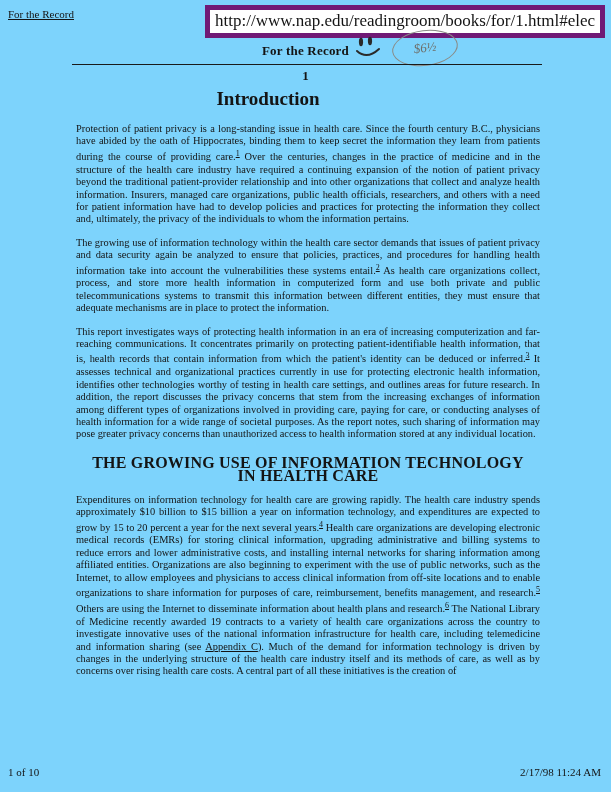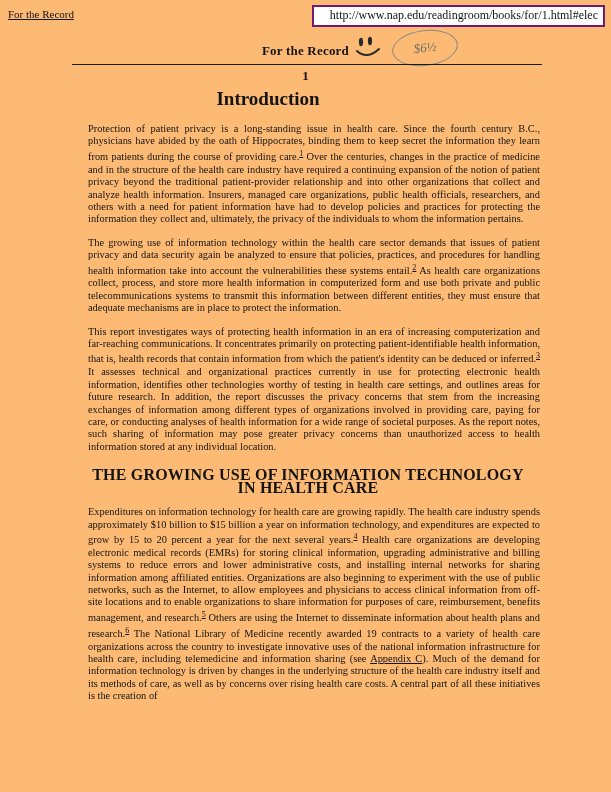--- a/index.html
+++ b/index.html
@@ -1,40 +1,40 @@
 <!DOCTYPE html>
 <html><head>
 <meta charset="utf-8">
 <style>
   html, body { margin: 0; padding: 0; background: #e8e8e6; }
   .sheet {
     position: relative;
     width: 611px;
     height: 792px;
     margin: 0 auto;
-    background: #fdba74;
+    background: #7dd3fc;
     font-family: "Liberation Serif", serif;
     color: #141414;
     overflow: hidden;
     box-shadow: 0 0 4px rgba(0,0,0,.3);
   }
   
   .print-header {
     position: absolute;
     top: 5px; left: 8px; right: 6px;
     display: flex;
     justify-content: space-between;
     align-items: flex-start;
     font-size: 11px;
   }
   .ph-title { text-decoration: underline; padding-top: 3px; }
   .ph-url {
-    border: 2px solid #701a75;
-    padding: 1px 5px 2px 16px;
-    font-size: 12px;
+    border: 5px solid #701a75;
+    padding: 1px 5px 2px 5px;
+    font-size: 17px;
     background: #fff;
   }
   
   .book-header {
     position: absolute;
     top: 41px; left: 0; width: 611px;
     text-align: center;
   }
   .book-title { font-weight: bold; font-size: 13px; letter-spacing: .2px; }
   .smiley {
@@ -73,21 +73,21 @@
     font-size: 19px;
     margin: 0;
   }
   .content {
     position: absolute;
     top: 123px; left: 76px; width: 464px;
     font-size: 10.4px;
     line-height: 12.4px;
     text-align: justify;
   }
-  .par { margin: 0 0 11px 12px; }
+  .par { margin: 0 0 11px 0; }
   .fn {
     font-size: 8px;
     text-decoration: underline;
     cursor: pointer;
     color: #141414;
   }
   .inline-link {
     text-decoration: underline;
     color: #141414;
     cursor: pointer;
@@ -149,14 +149,18 @@
 
     <div class="section-heading">
       <div>THE GROWING USE OF INFORMATION TECHNOLOGY</div>
       <div>IN HEALTH CARE</div>
     </div>
 
     <p class="par"><span>Expenditures on information technology for health care are growing rapidly. The health care industry spends approximately $10 billion to $15 billion a year on information technology, and expenditures are expected to grow by 15 to 20 percent a year for the next several years.</span><sup class="fn">4</sup><span> Health care organizations are developing electronic medical records (EMRs) for storing clinical information, upgrading administrative and billing systems to reduce errors and lower administrative costs, and installing internal networks for sharing information among affiliated entities. Organizations are also beginning to experiment with the use of public networks, such as the Internet, to allow employees and physicians to access clinical information from off-site locations and to enable organizations to share information for purposes of care, reimbursement, benefits management, and research.</span><sup class="fn">5</sup><span> Others are using the Internet to disseminate information about health plans and research.</span><sup class="fn">6</sup><span> The National Library of Medicine recently awarded 19 contracts to a variety of health care organizations across the country to investigate innovative uses of the national information infrastructure for health care, including telemedicine and information sharing (see </span><a class="inline-link">Appendix C</a><span>). Much of the demand for information technology is driven by changes in the underlying structure of the health care industry itself and its methods of care, as well as by concerns over rising health care costs. A central part of all these initiatives is the creation of</span></p>
 
   </div>
 
+  <div class="page-footer">
+    <span>1 of 10</span>
+    <span>2/17/98 11:24 AM</span>
+  </div>
 
 </div>
 
 </body></html>

